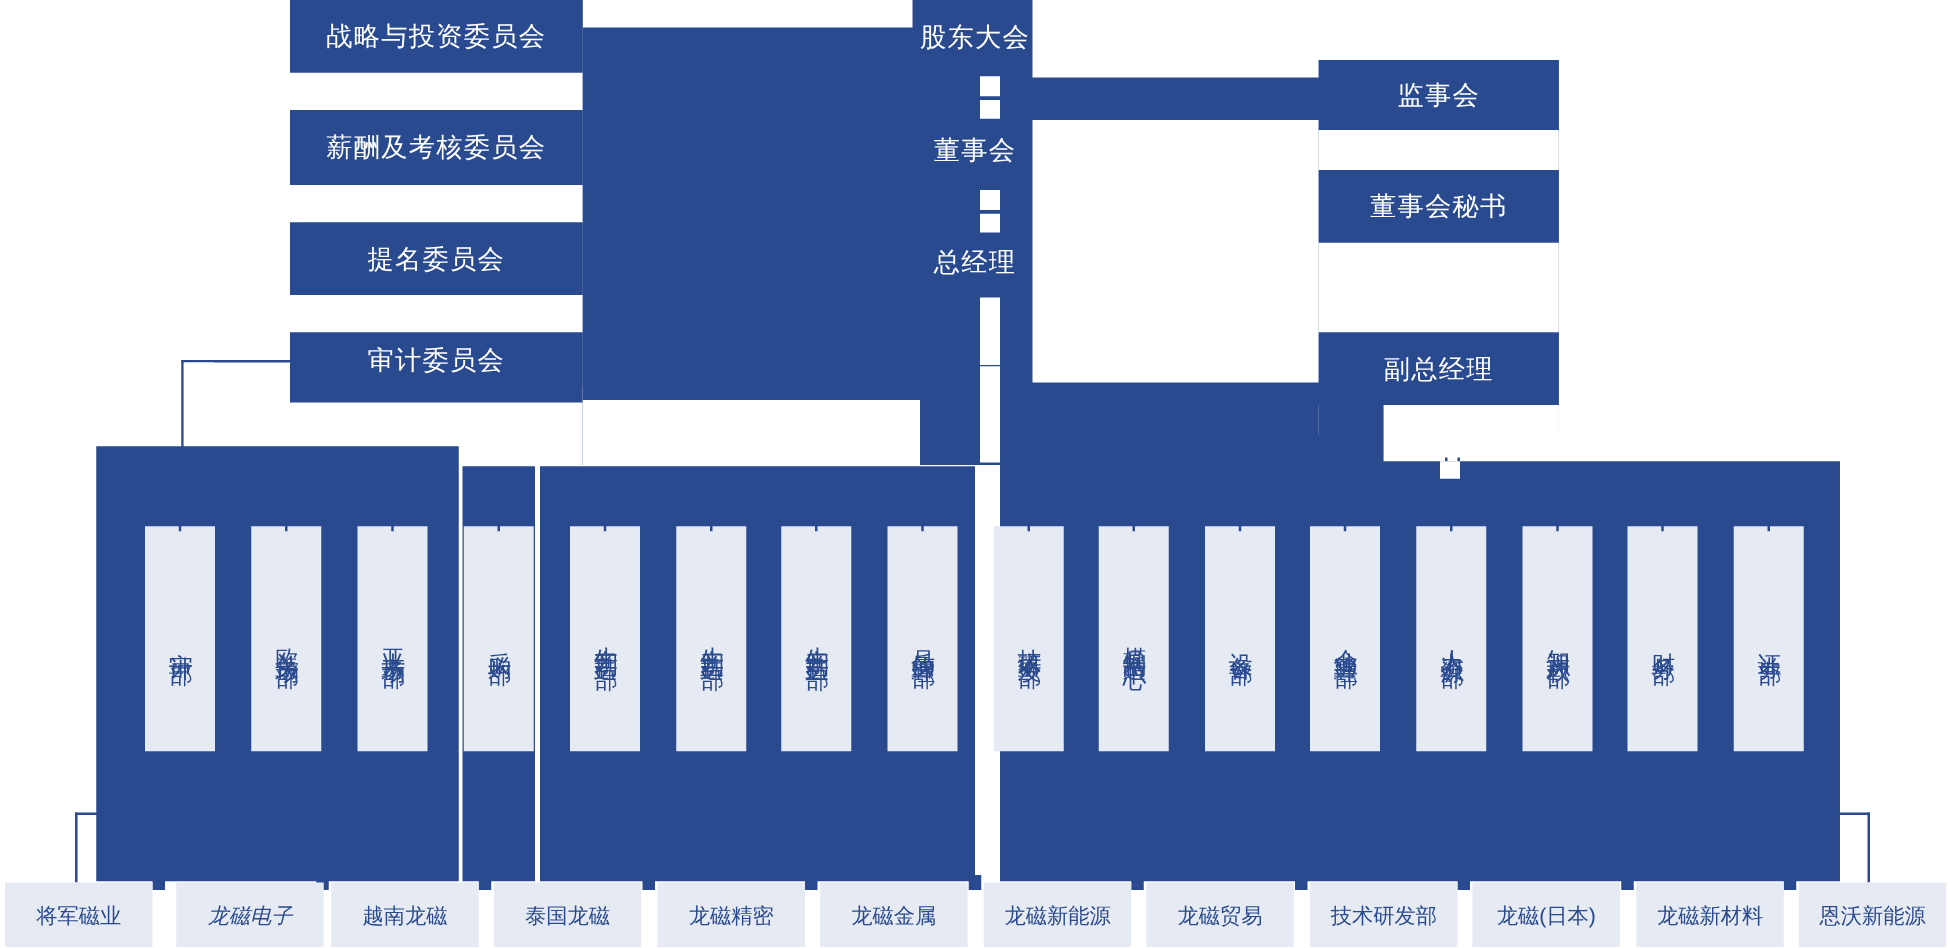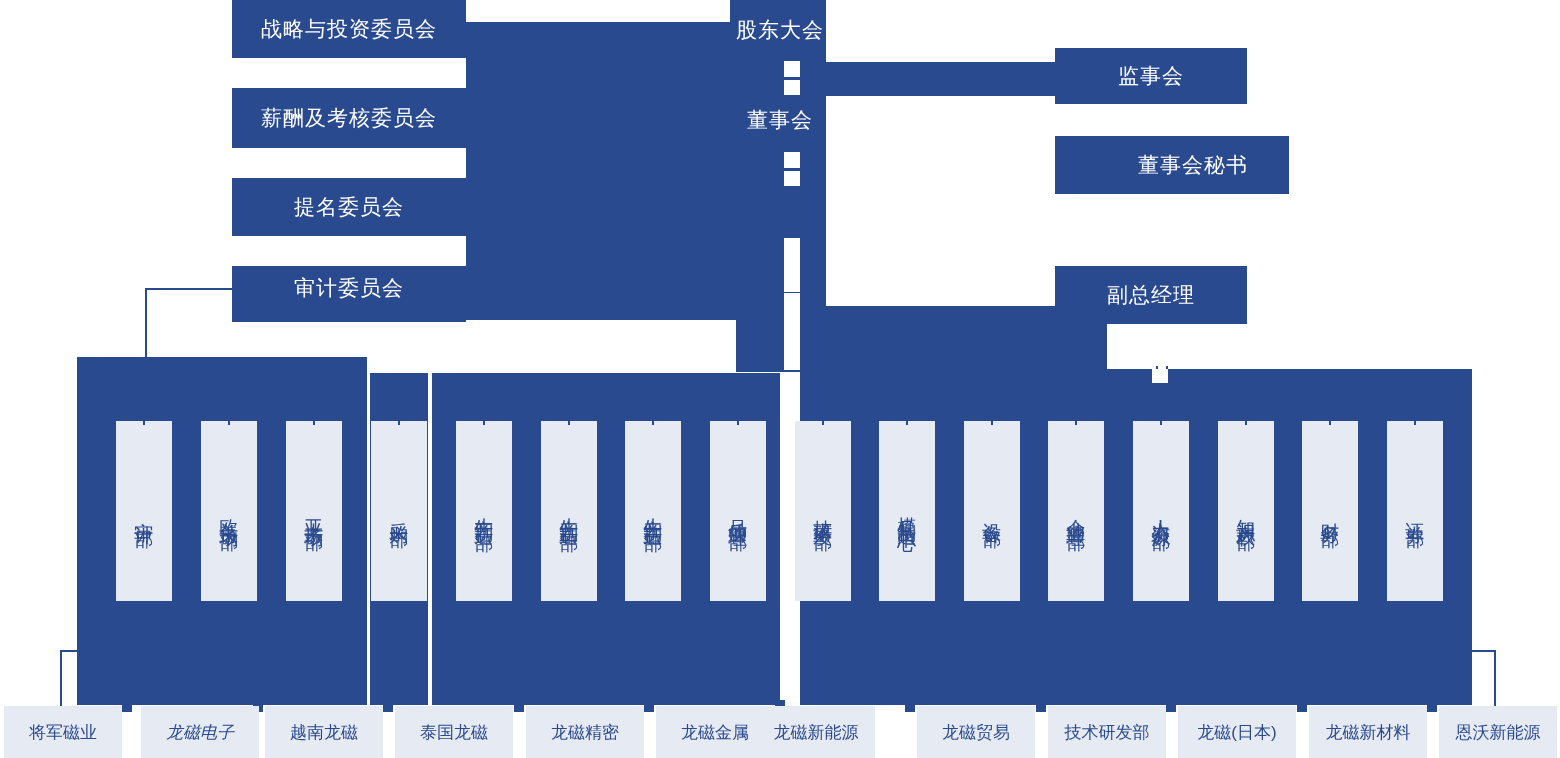--- a/index.html
+++ b/index.html
@@ -91,36 +91,37 @@
   <div class="tbox" style="left:232px;top:88px;width:234px;height:60px;">薪酬及考核委员会</div>
   <div class="tbox" style="left:232px;top:178px;width:234px;height:58px;">提名委员会</div>
   <div class="tbox" style="left:232px;top:266px;width:234px;height:44px;">审计委员会</div>
 
   <div class="hair" style="left:145px;top:288px;width:2px;height:70px;"></div>
   <div class="hair" style="left:145px;top:288px;width:90px;height:2px;"></div>
   <div class="cut" style="left:147px;top:290px;width:24px;height:68px;"></div>
 
   <div class="tbox" style="left:700px;top:98px;width:160px;height:44px;background:transparent;">董事会</div>
   <div class="tbox" style="left:700px;top:8px;width:160px;height:44px;background:transparent;">股东大会</div>
+  <div class="tbox" style="left:700px;top:188px;width:160px;height:44px;background:transparent;">总经理</div>
 
   <div class="cut" style="left:784px;top:61px;width:16px;height:16px;"></div>
   <div class="cut" style="left:784px;top:80px;width:16px;height:15px;"></div>
   <div class="cut" style="left:784px;top:152px;width:16px;height:16px;"></div>
   <div class="cut" style="left:784px;top:171px;width:16px;height:15px;"></div>
 
   <div class="cut" style="left:784px;top:238px;width:16px;height:132px;"></div>
   <div class="hair" style="left:784px;top:292px;width:16px;height:1px;"></div>
 
   <div class="plate" style="left:1055px;top:48px;width:192px;height:300px;"></div>
   <div class="cut" style="left:1055px;top:104px;width:192px;height:32px;"></div>
   <div class="cut" style="left:1055px;top:194px;width:192px;height:72px;"></div>
   <div class="cut" style="left:1055px;top:324px;width:192px;height:24px;"></div>
 
   <div class="tbox" style="left:1055px;top:48px;width:192px;height:56px;">监事会</div>
-  <div class="tbox" style="left:1055px;top:136px;width:192px;height:58px;padding-left:42px;">董事会秘书</div>
+  <div class="tbox" style="left:1055px;top:136px;width:192px;height:58px;">董事会秘书</div>
   <div class="tbox" style="left:1055px;top:266px;width:192px;height:58px;">副总经理</div>
 
   <div class="plate" style="left:1055px;top:324px;width:52px;height:46px;"></div>
   <div class="cut" style="left:1107px;top:324px;width:140px;height:46px;"></div>
   <div class="cut" style="left:1152px;top:360px;width:18px;height:12px;"></div>
   <div class="hair" style="left:1156px;top:366px;width:2px;height:48px;"></div>
   <div class="hair" style="left:1166px;top:366px;width:2px;height:48px;"></div>
 
   <div class="plate" style="left:77px;top:357px;width:290px;height:348px;"></div>
 
@@ -182,20 +183,20 @@
   <div class="plate" style="left:1166px;top:700px;width:10px;height:12px;"></div>
   <div class="plate" style="left:1297px;top:700px;width:10px;height:12px;"></div>
   <div class="plate" style="left:1427px;top:700px;width:10px;height:12px;"></div>
 
   <div class="sub" style="left:4px;width:118px;">将军磁业</div>
   <div class="sub" style="left:141px;width:118px;font-style:italic;">龙磁电子</div>
   <div class="sub" style="left:265px;width:118px;font-family:Liberation Mono, monospace;">越南龙磁</div>
   <div class="sub" style="left:395px;width:118px;">泰国龙磁</div>
   <div class="sub" style="left:526px;width:118px;">龙磁精密</div>
   <div class="sub" style="left:656px;width:118px;">龙磁金属</div>
-  <div class="sub" style="left:757px;width:118px;">龙磁新能源</div>
+  <div class="sub" style="left:787px;width:118px;">龙磁新能源</div>
   <div class="sub" style="left:917px;width:118px;">龙磁贸易</div>
   <div class="sub" style="left:1048px;width:118px;">技术研发部</div>
   <div class="sub" style="left:1178px;width:118px;">龙磁(日本)</div>
   <div class="sub" style="left:1309px;width:118px;">龙磁新材料</div>
   <div class="sub" style="left:1439px;width:118px;">恩沃新能源</div>
 
 </div>
 
 </body></html>

